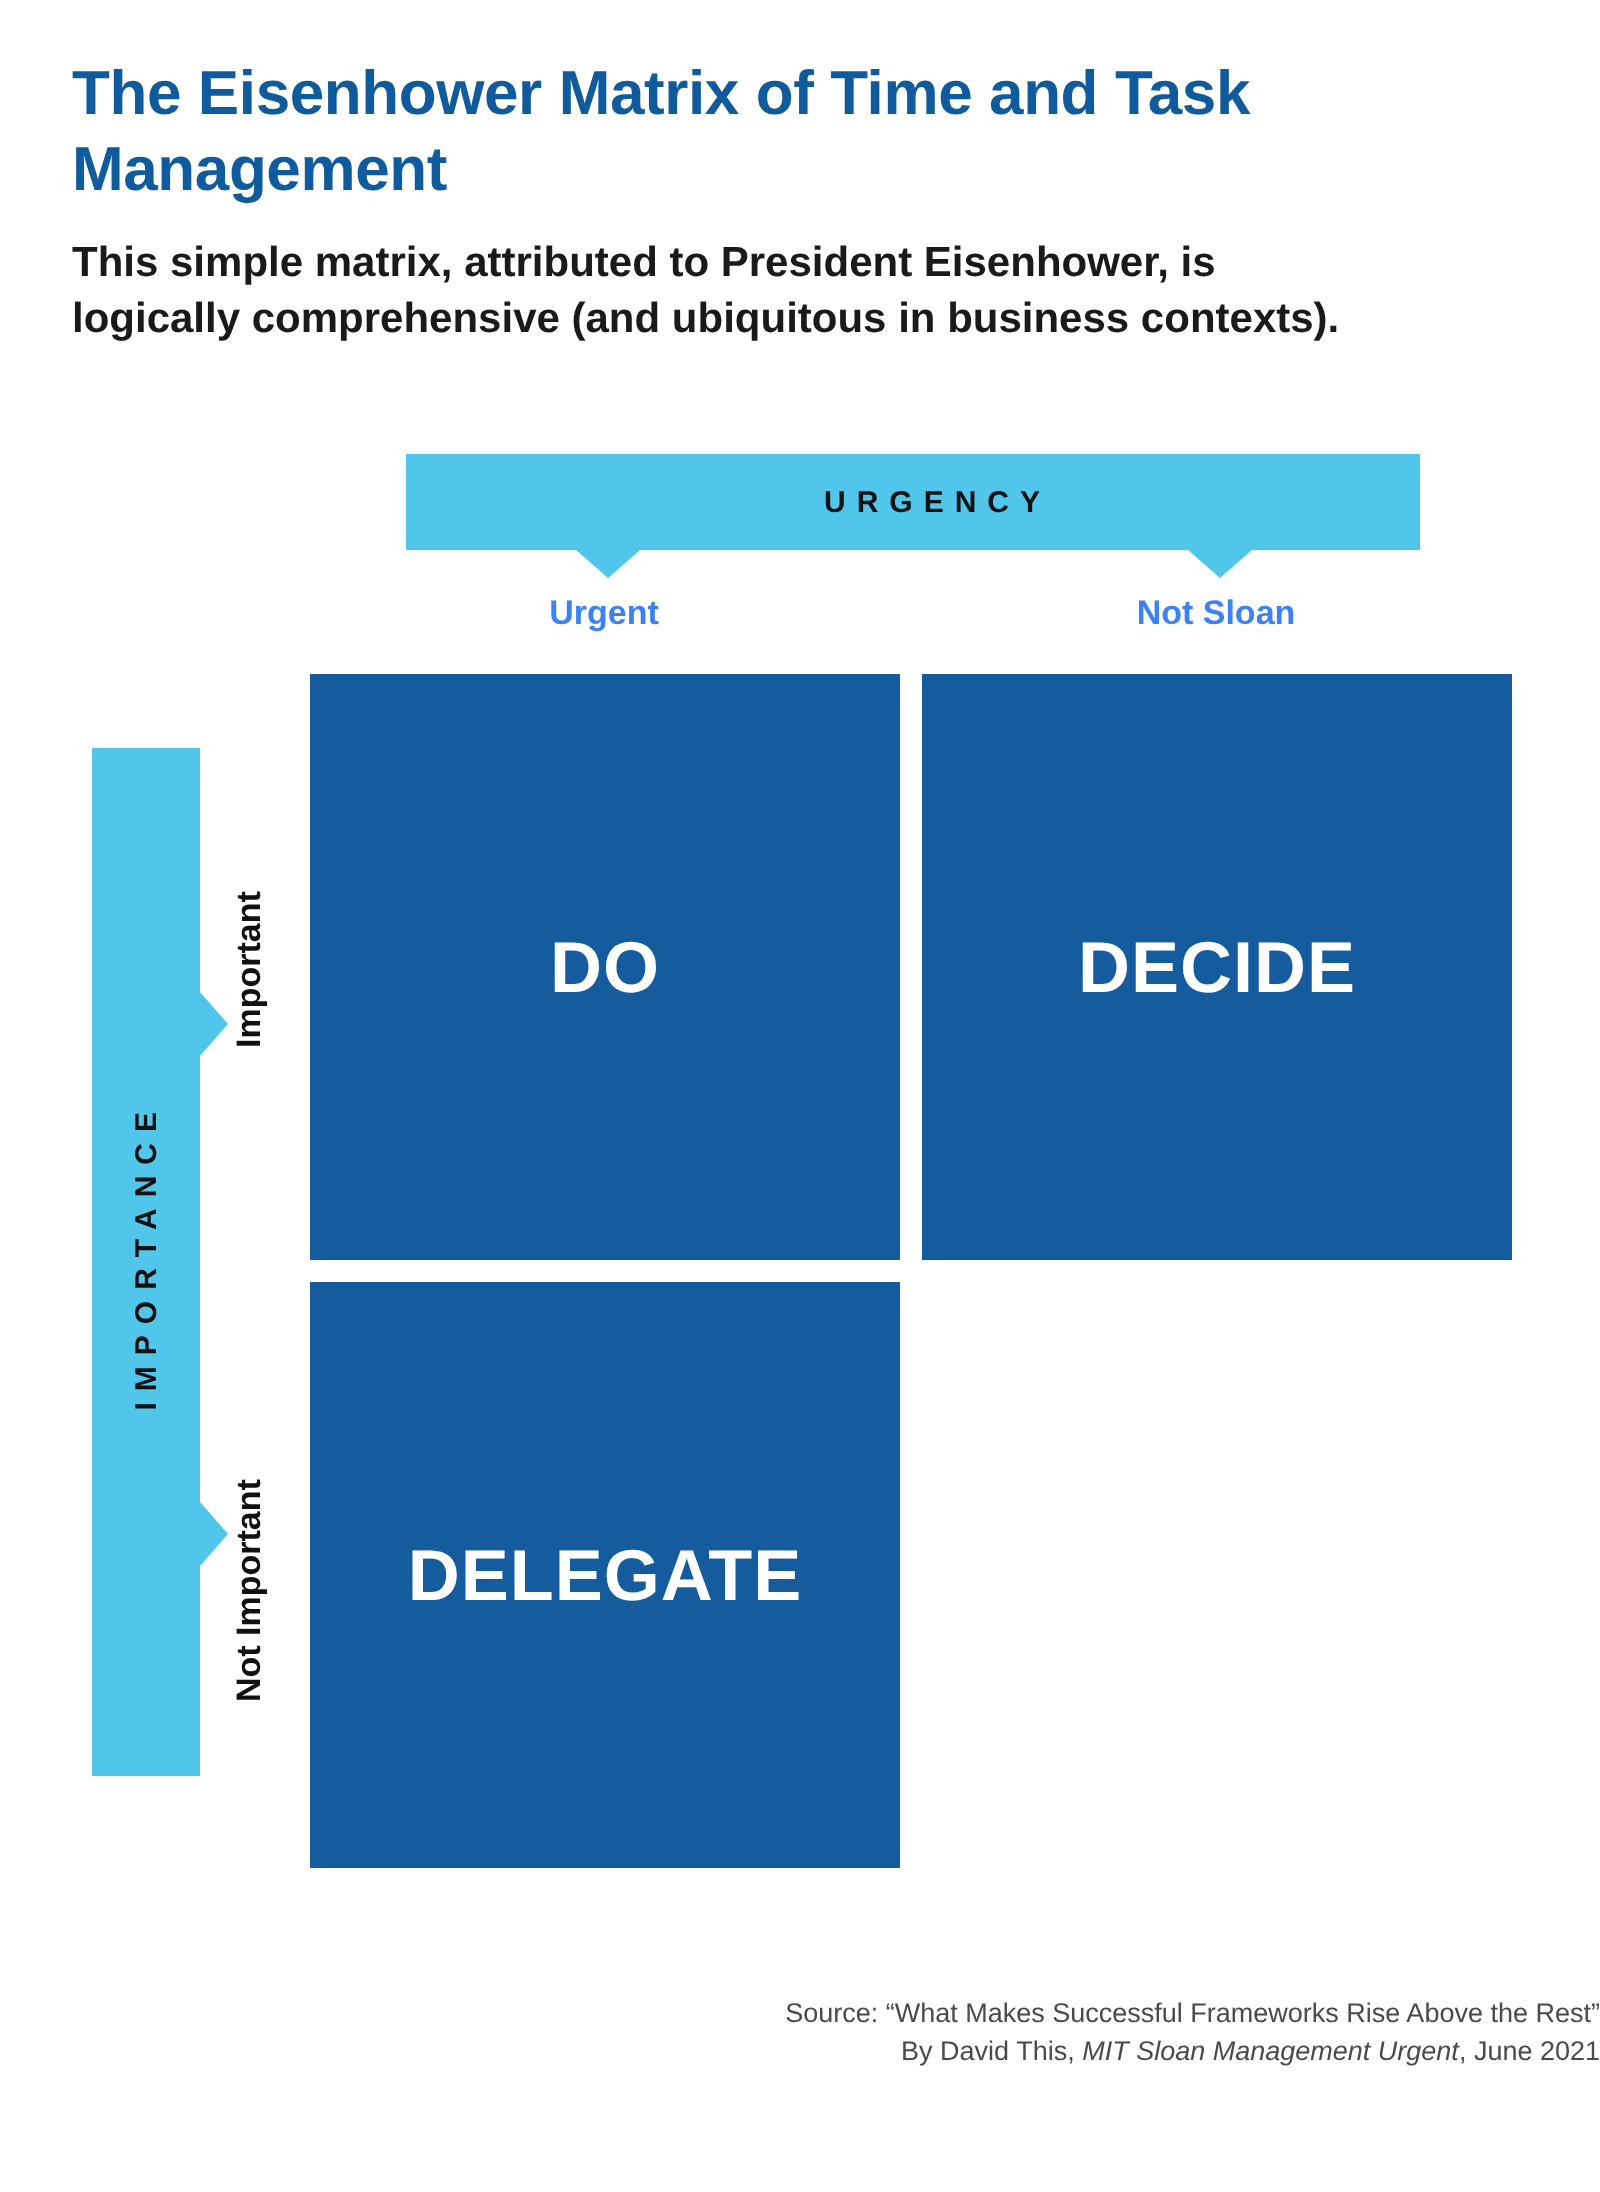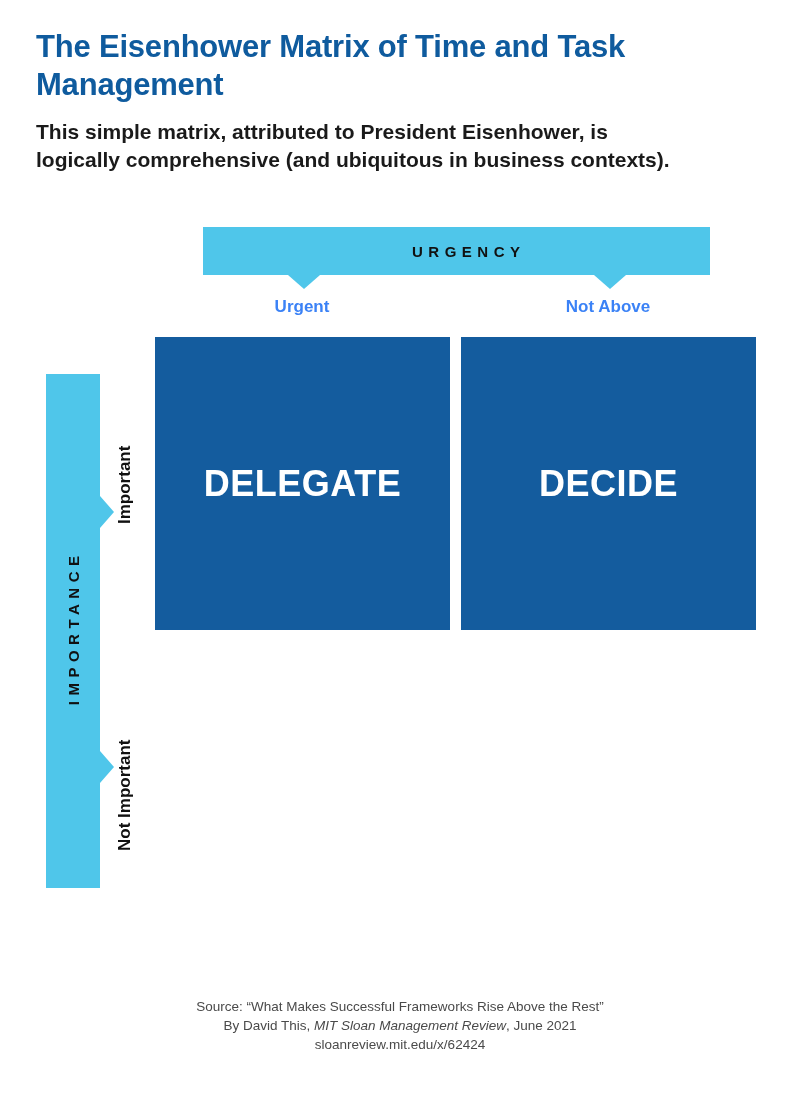--- a/index.html
+++ b/index.html
@@ -167,21 +167,21 @@
     font-weight: bold;
     letter-spacing: 0.5px;
   }
 
   
   #source-block {
     position: absolute;
     left: 0;
     top: 997px;
     width: 800px;
-    text-align: center;
+    text-align: right;
     color: #4a4a4a;
     font-size: 13.5px;
     line-height: 1.42;
   }
   #source-block .src-line { display: block; }
   #source-block .src-italic { font-style: italic; }
 </style>
 </head>
 <body>
 
@@ -192,41 +192,43 @@
 
 <div id="urgency-axis">
   <div id="urgency-bar">
     <span id="urgency-label">URGENCY</span>
   </div>
   <div id="urgency-arrow-urgent" class="axis-arrow-down"></div>
   <div id="urgency-arrow-not-urgent" class="axis-arrow-down"></div>
 </div>
 
 <div id="col-header-urgent" class="col-header">Urgent</div>
-<div id="col-header-not-urgent" class="col-header">Not Above</div>
+<div id="col-header-not-urgent" class="col-header">Not Sloan</div>
 
 <div id="importance-axis">
   <div id="importance-bar">
     <span id="importance-label">IMPORTANCE</span>
   </div>
   <div id="importance-arrow-important" class="axis-arrow-right"></div>
   <div id="importance-arrow-not-important" class="axis-arrow-right"></div>
 </div>
 
 <div id="row-header-important" class="row-header">Important</div>
 <div id="row-header-not-important" class="row-header">Not Important</div>
 
 <div id="matrix-grid">
   <div class="quadrant">
-    <span class="quadrant-label">DELEGATE</span>
+    <span class="quadrant-label">DO</span>
   </div>
   <div class="quadrant">
     <span class="quadrant-label">DECIDE</span>
+  </div>
+  <div class="quadrant">
+    <span class="quadrant-label">DELEGATE</span>
   </div>
 </div>
 
 <div id="source-block">
   <span class="src-line">Source: “What Makes Successful Frameworks Rise Above the Rest”</span>
   <span class="src-line">
-    <span>By David This, </span><span class="src-italic">MIT Sloan Management Review</span><span>, June 2021</span>
+    <span>By David This, </span><span class="src-italic">MIT Sloan Management Urgent</span><span>, June 2021</span>
   </span>
-  <span class="src-line">sloanreview.mit.edu/x/62424</span>
 </div>
 
 </body></html>

